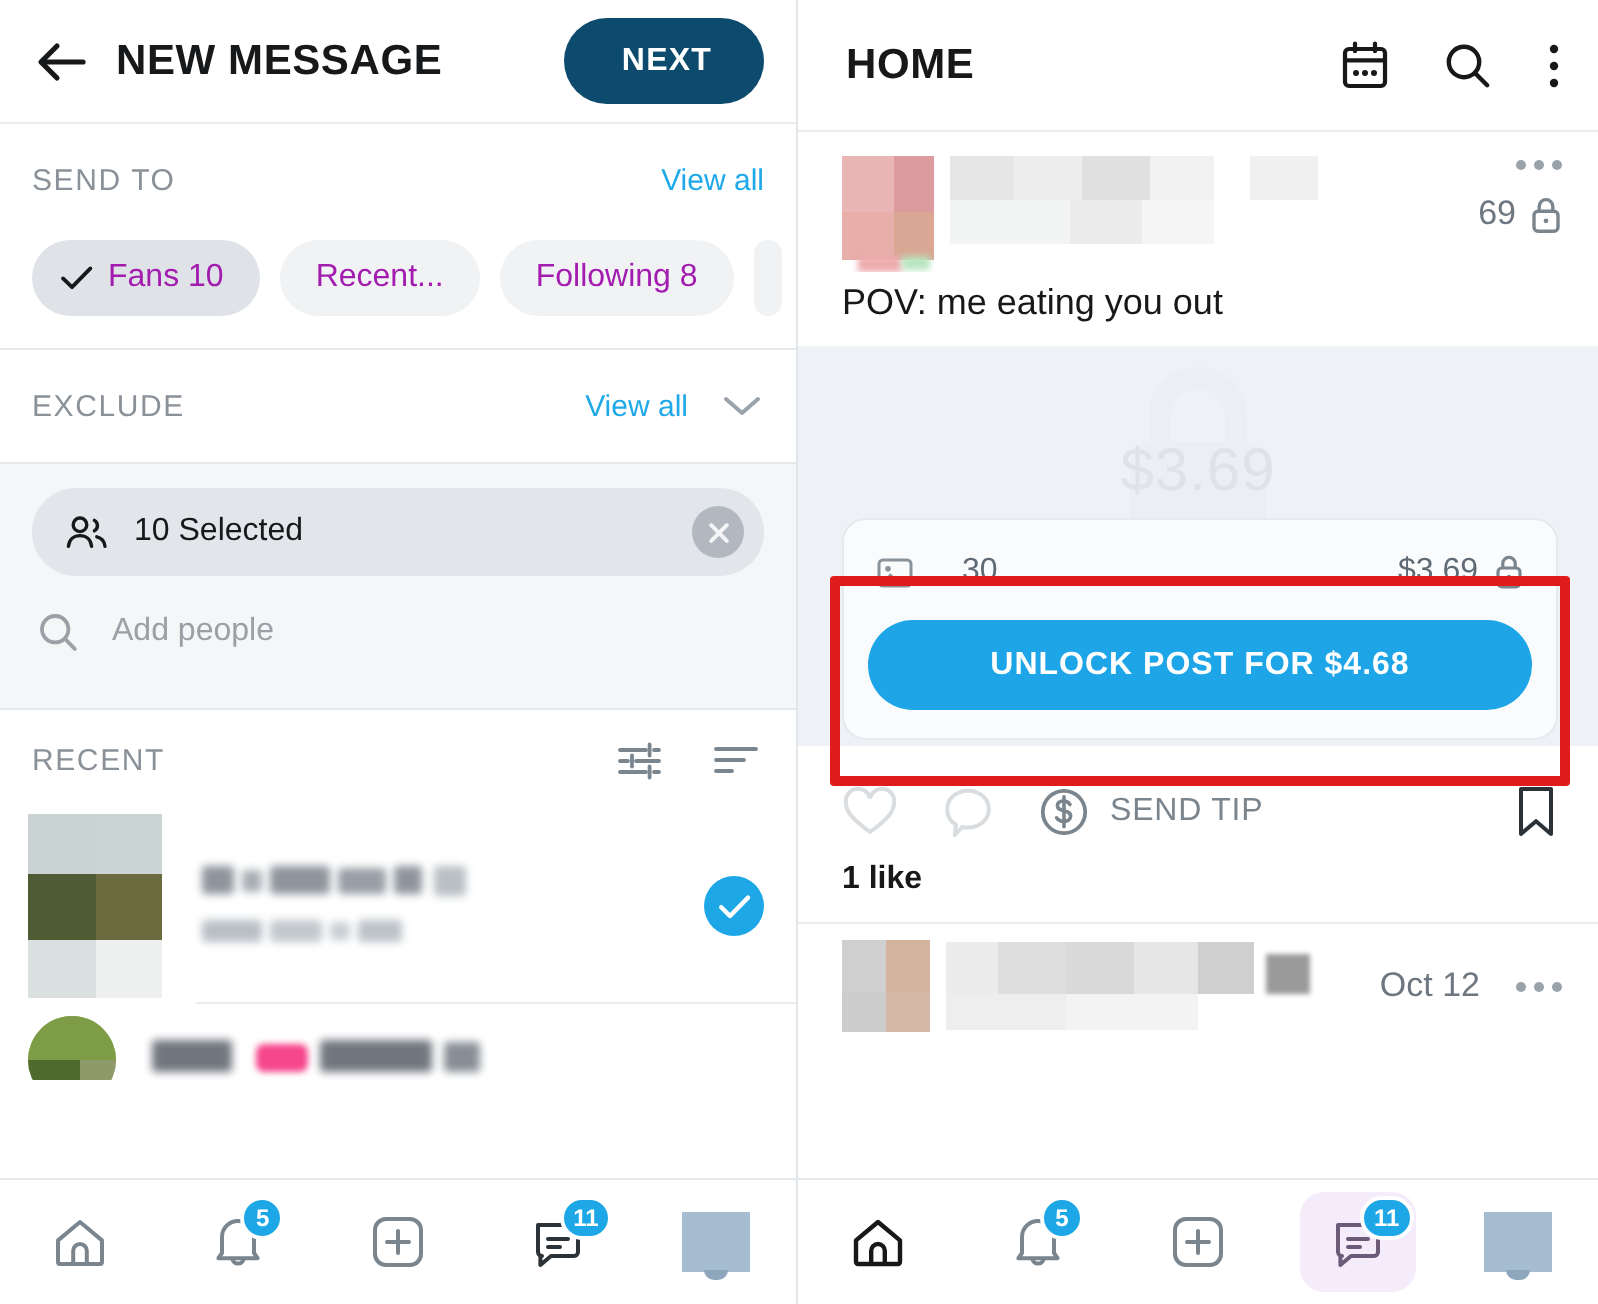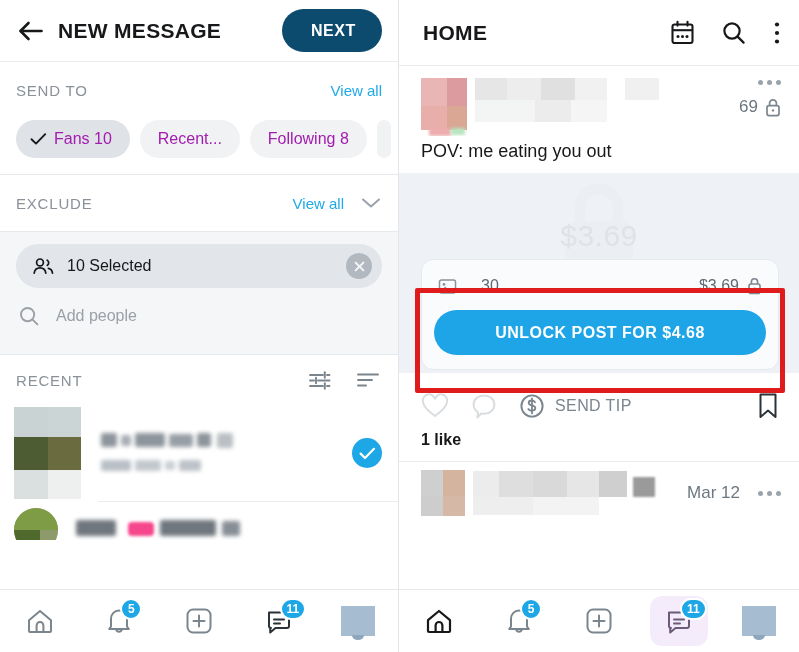--- a/index.html
+++ b/index.html
@@ -740,21 +740,21 @@
       <div class="np-name">
         <i style="position:absolute;left:0;top:0;width:26px;height:26px;background:#ececec;display:block;"></i>
         <i style="position:absolute;left:26px;top:0;width:34px;height:26px;background:#dedede;display:block;"></i>
         <i style="position:absolute;left:60px;top:0;width:34px;height:26px;background:#d9d9d9;display:block;"></i>
         <i style="position:absolute;left:94px;top:0;width:32px;height:26px;background:#e6e6e6;display:block;"></i>
         <i style="position:absolute;left:126px;top:0;width:28px;height:26px;background:#cfcfcf;display:block;"></i>
         <i style="position:absolute;left:0;top:26px;width:60px;height:18px;background:#eeeeee;display:block;"></i>
         <i style="position:absolute;left:60px;top:26px;width:66px;height:18px;background:#f3f3f3;display:block;"></i>
         <i style="position:absolute;left:160px;top:6px;width:22px;height:20px;background:#9a9a9a;display:block;filter:blur(1.2px);"></i>
       </div>
-      <div class="np-date">Mar 12</div>
+      <div class="np-date">Oct 12</div>
       <div class="np-dots">
           <i></i>
           <i></i>
           <i></i>
         </div>
     </div>
 
     <div class="bottom-nav">
       <div class="nav-item">
         <svg width="30" height="28" viewBox="0 0 30 28">

